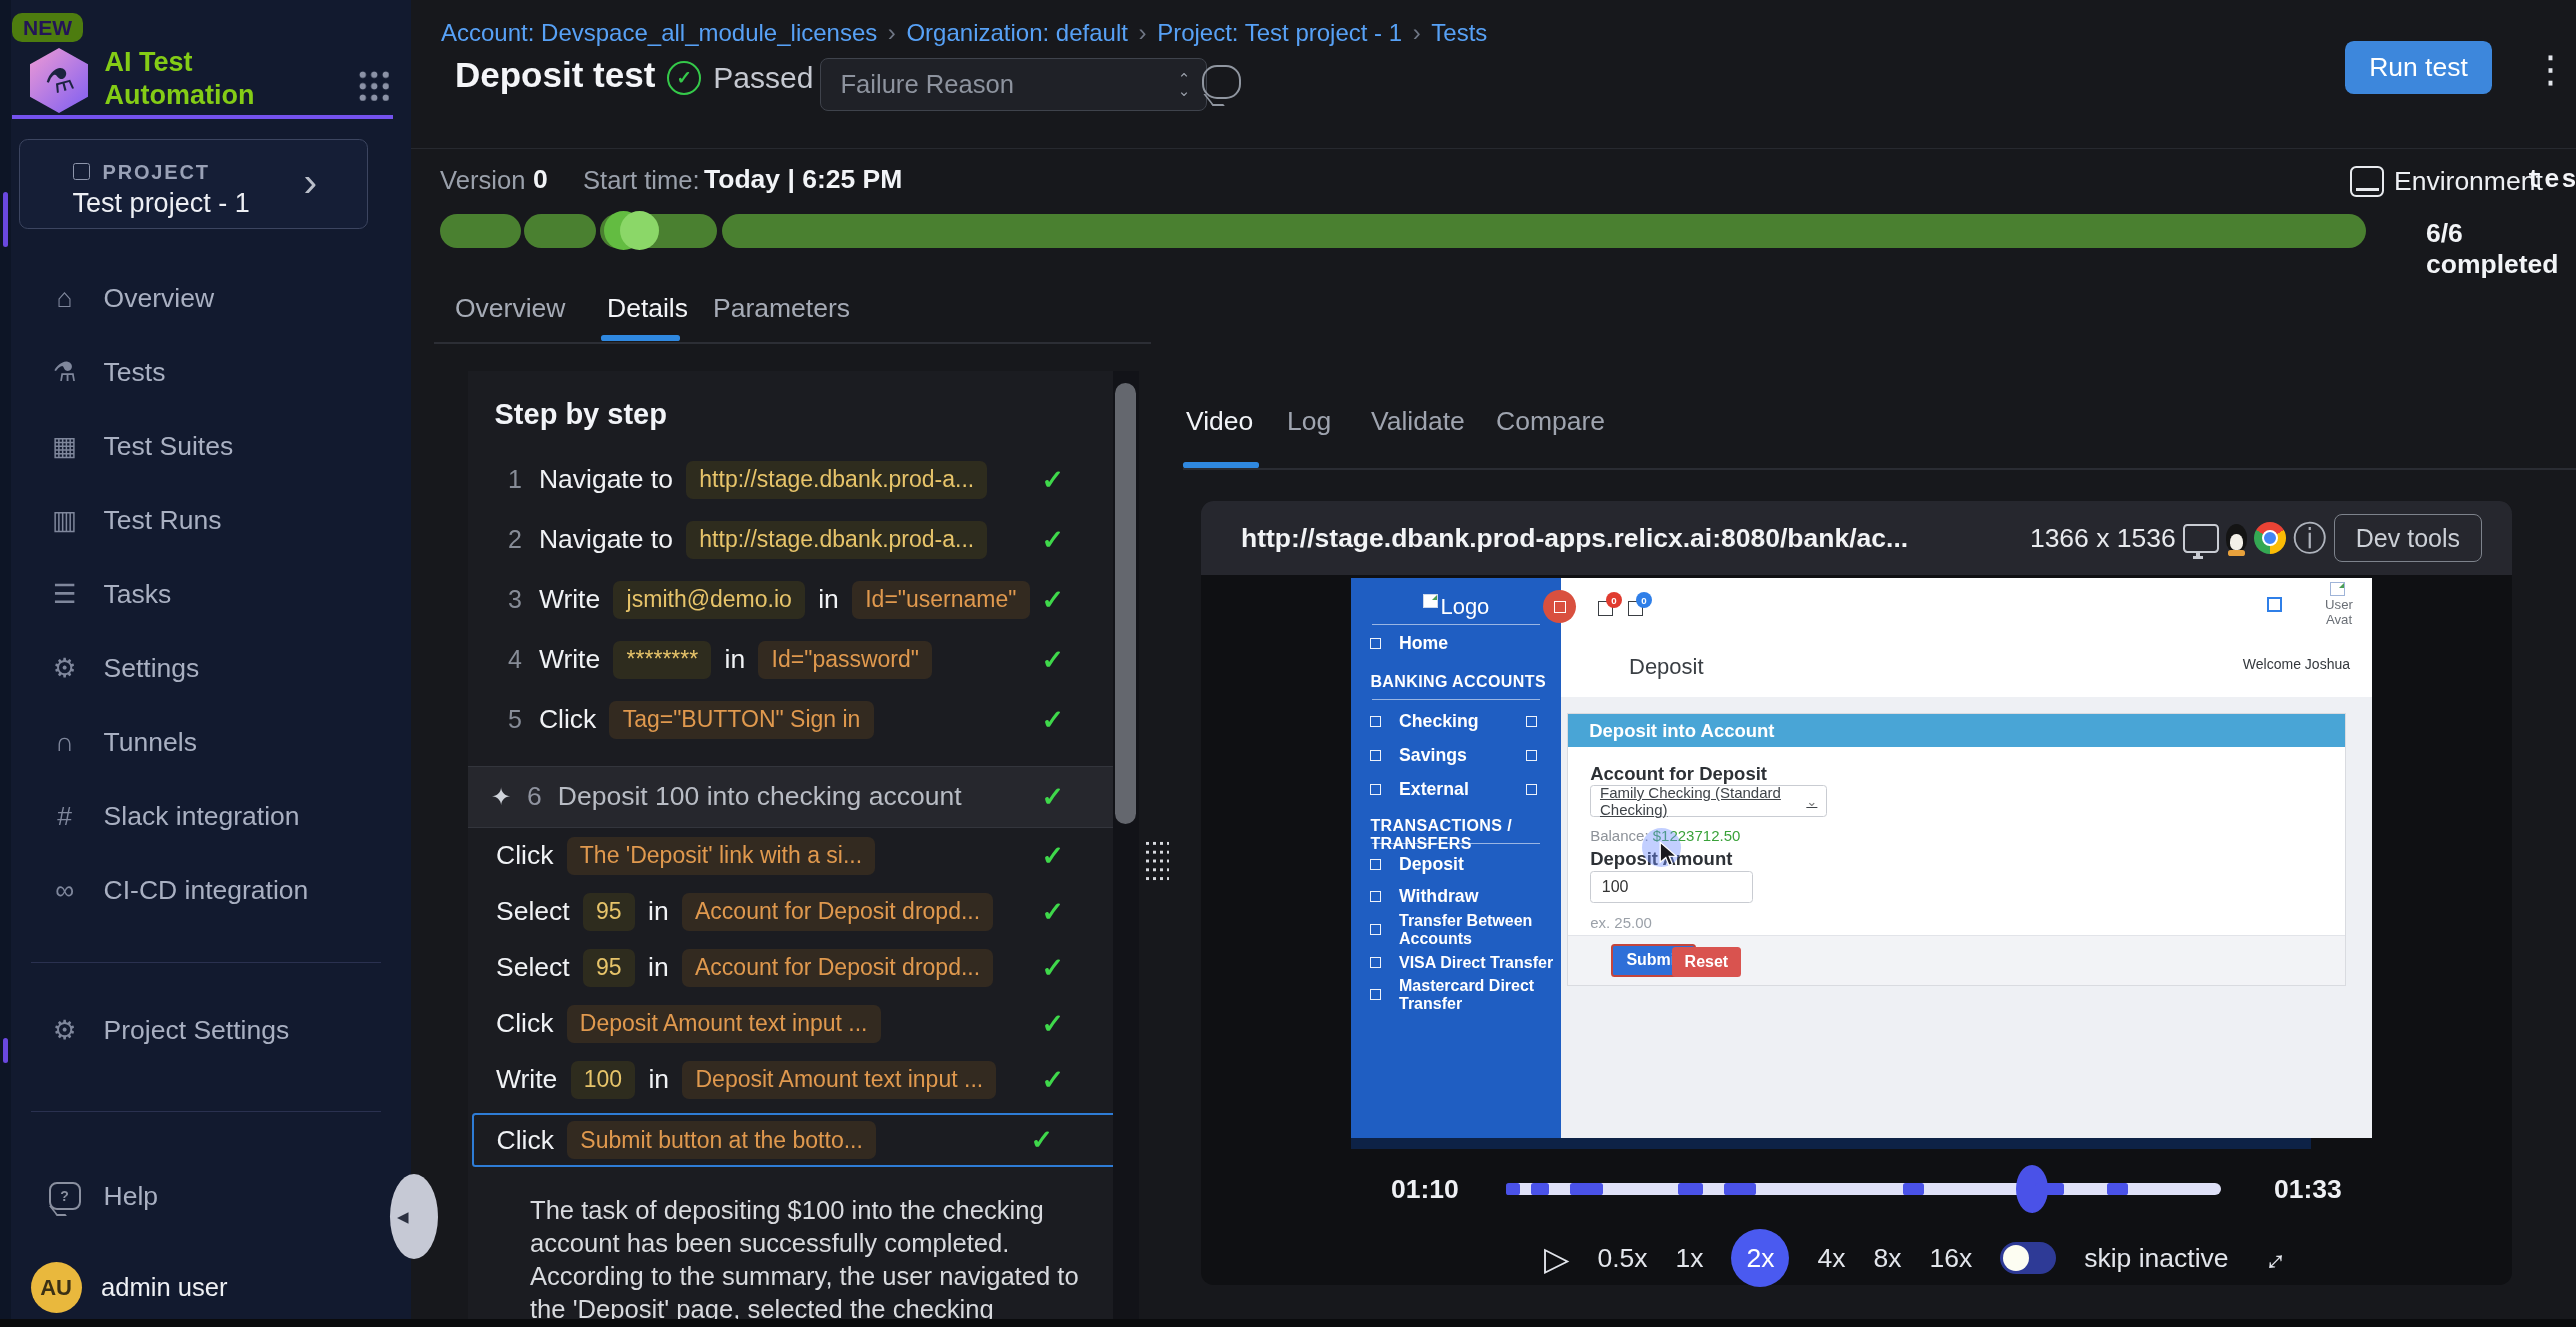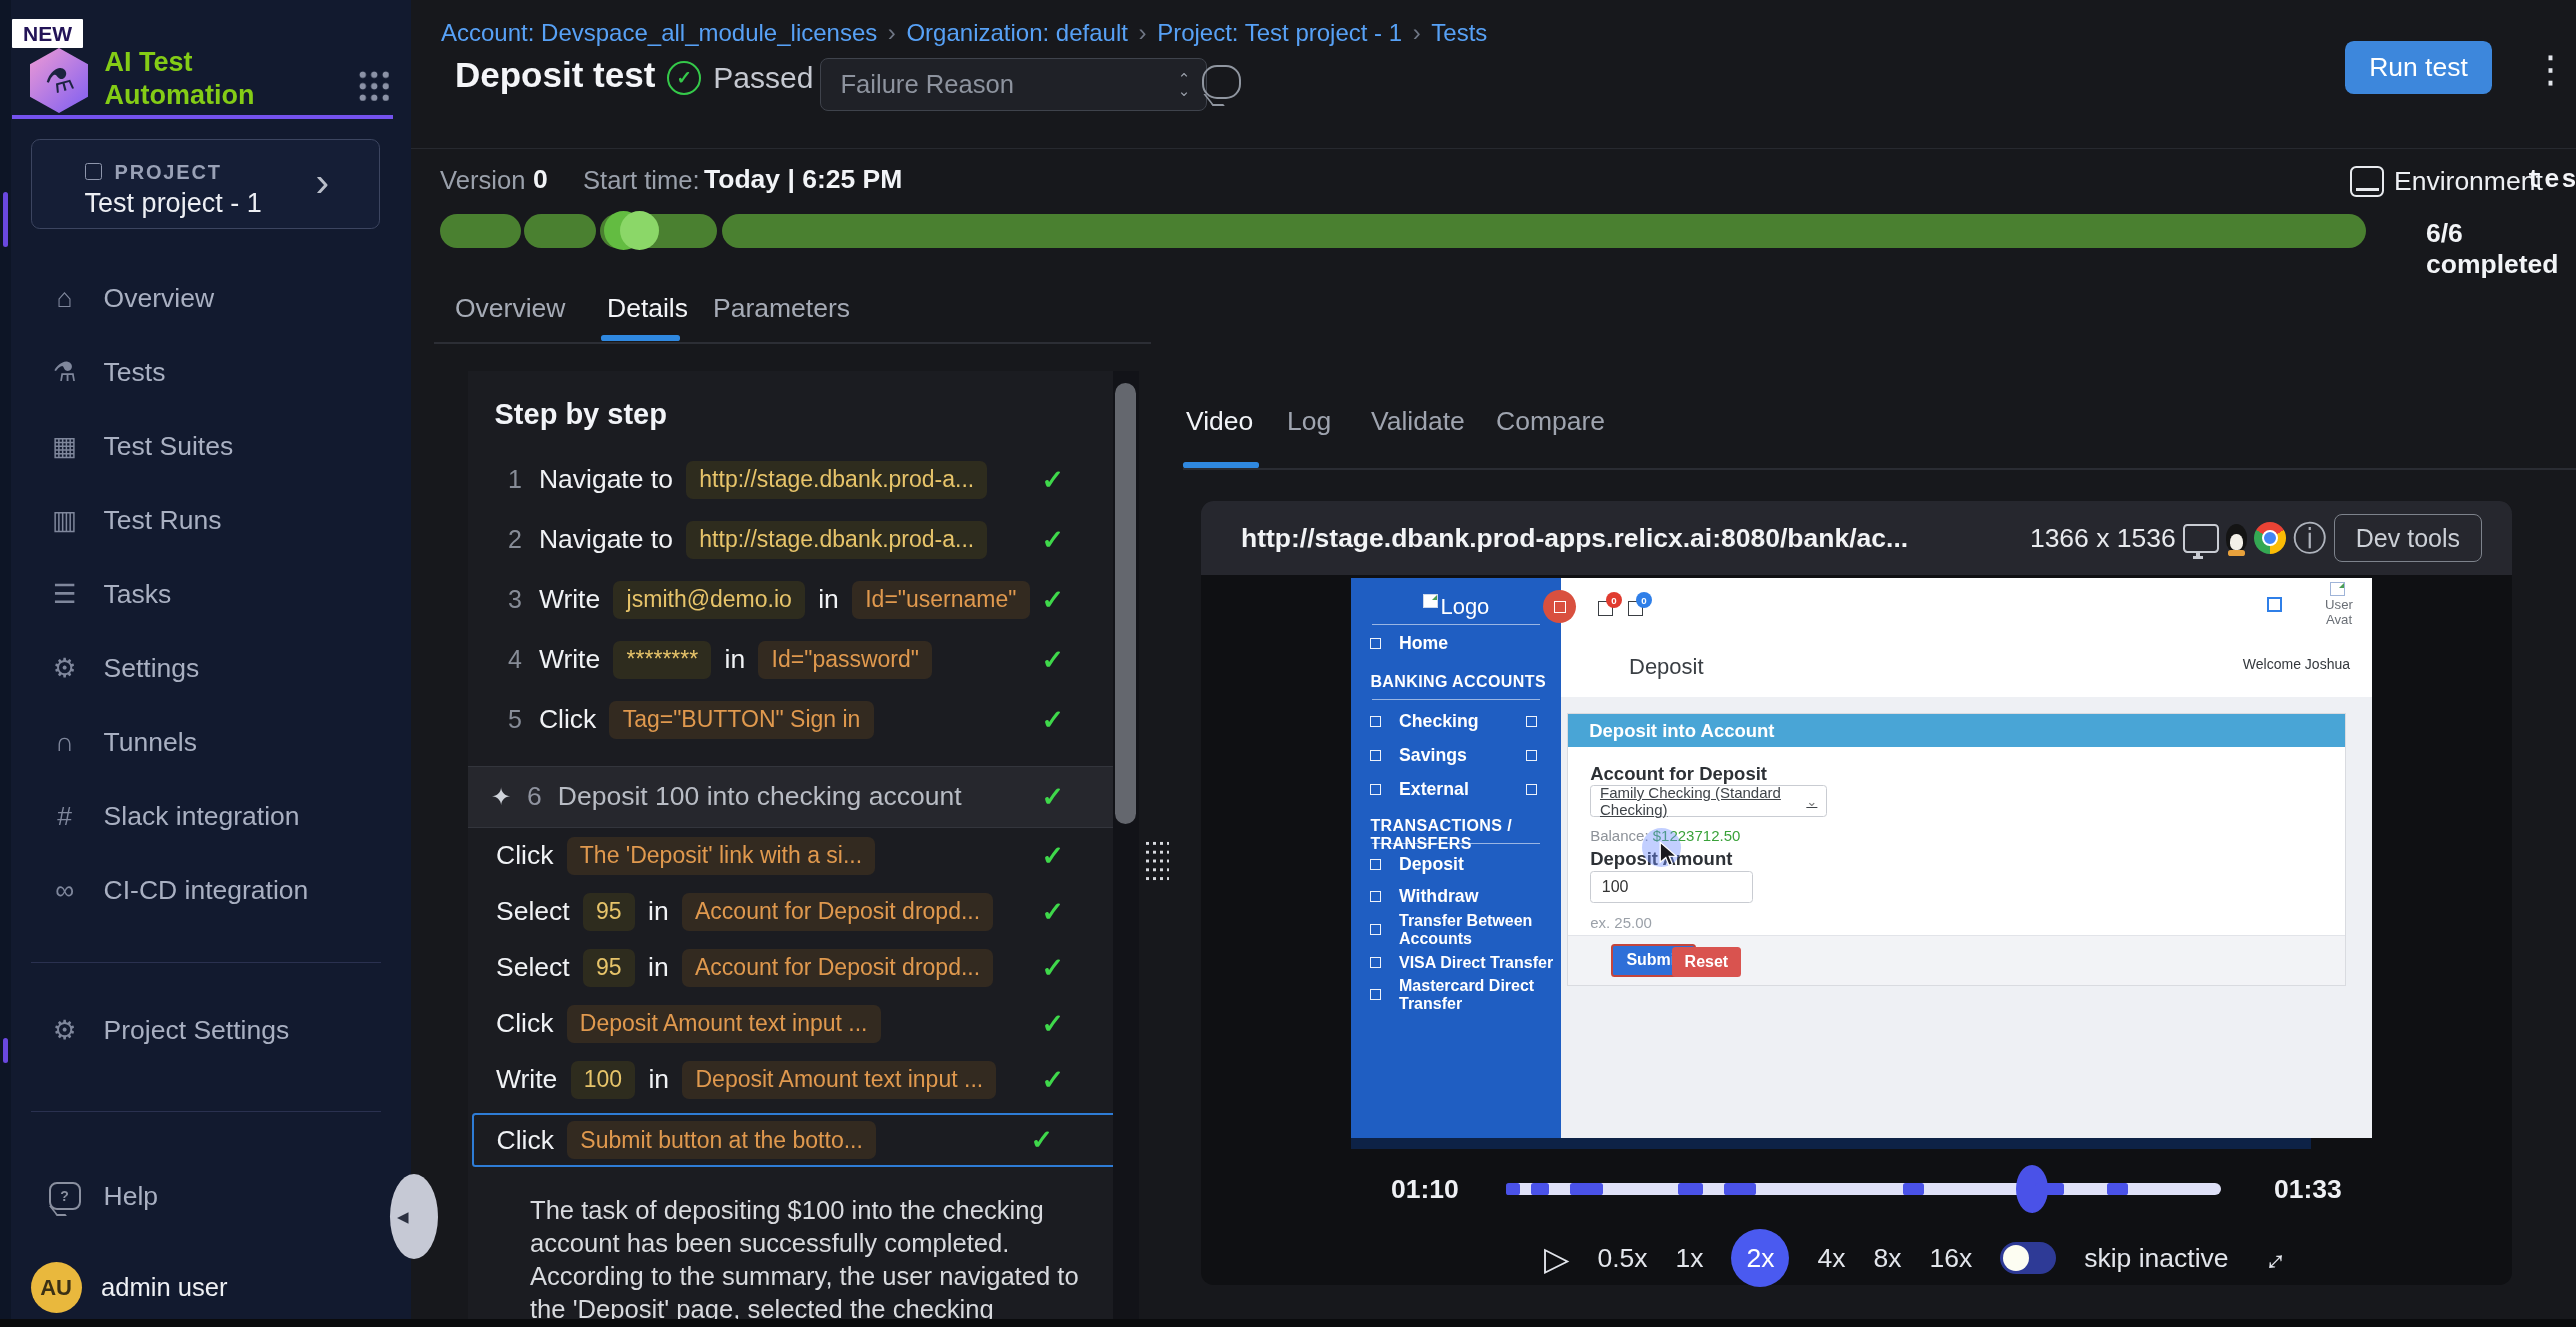--- a/index.html
+++ b/index.html
@@ -5,33 +5,33 @@
   html,body{margin:0;padding:0;background:#000;}
   #app{position:relative;width:2576px;height:1328px;background:#17181c;overflow:hidden;
        font-family:"Liberation Sans",sans-serif;color:#e8eaee;}
 
   
   #left-rail{position:absolute;left:0;top:0;width:10.6px;height:100%;background:#0d1526;}
   .rail-mark{position:absolute;left:2.6px;width:5.3px;border-radius:2.6px;background:#6a48e0;}
 
   
   #sidebar{position:absolute;left:10.6px;top:0;width:400px;height:100%;background:#121a2f;}
-  .new-badge{position:absolute;left:1.8px;top:19px;background:#ffffff;color:#231457;font-size:21px;
-             font-weight:bold;padding:2.6px 10.6px;border-radius:1px;}
+  .new-badge{position:absolute;left:1.8px;top:13px;background:#4d7c0f;color:#231457;font-size:21px;
+             font-weight:bold;padding:2.6px 10.6px;border-radius:10px;}
   .logo-hex{position:absolute;left:19.4px;top:48px;width:58px;height:65px;
             background:linear-gradient(135deg,#ef9ad4 0%,#7d5ef2 100%);
             clip-path:polygon(50% 0%,100% 25%,100% 75%,50% 100%,0% 75%,0% 25%);
             display:flex;align-items:center;justify-content:center;}
   .logo-hex span{font-size:32px;color:#1c2340;transform:rotate(-15deg);}
   .app-title{position:absolute;left:94px;top:46px;width:194px;font-size:27px;font-weight:bold;
              line-height:33px;color:#84cc16;}
   .apps-grid-icon{position:absolute;left:346px;top:69px;width:32px;height:32px;
             background:radial-gradient(circle,#8b92a6 3.1px,transparent 3.5px);background-size:11.5px 11.5px;}
   .purple-line{position:absolute;left:1.8px;top:115px;width:381px;height:4.4px;background:#7452ee;}
-  .project-card{position:absolute;left:20px;top:139px;width:347px;height:88px;border:1.8px solid #3c4560;
+  .project-card{position:absolute;left:8px;top:139px;width:347px;height:88px;border:1.8px solid #3c4560;
                 border-radius:8.8px;background:#151e36;}
   .pc-boxicon{position:absolute;left:53px;top:23px;width:15px;height:15px;border:1.8px solid #8e96ac;border-radius:2.6px;}
   .pc-label{position:absolute;left:83px;top:21px;font-size:20px;letter-spacing:1.8px;color:#99a1b6;font-weight:bold;}
   .pc-name{position:absolute;left:53px;top:48px;font-size:27px;color:#edeff4;}
   .pc-chev{position:absolute;left:284px;top:19.4px;font-size:41px;color:#b9bec9;}
   .sb-list{position:absolute;left:0;top:261px;width:100%;}
   .sb-item{display:flex;align-items:center;height:74px;padding-left:38px;gap:23px;cursor:pointer;}
   .sb-ico{width:32px;font-size:26.5px;color:#7f879c;text-align:center;}
   .sb-label{font-size:26.5px;color:#a9b0c2;}
   .sb-div{position:absolute;left:20px;width:350px;height:0.9px;background:#2a3150;}

